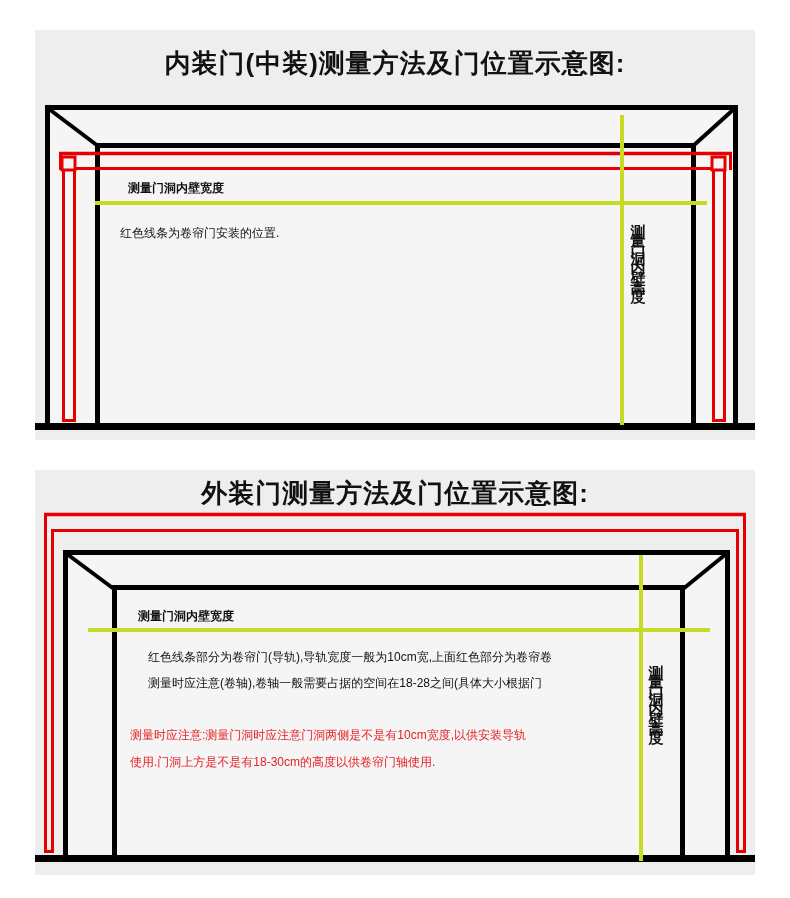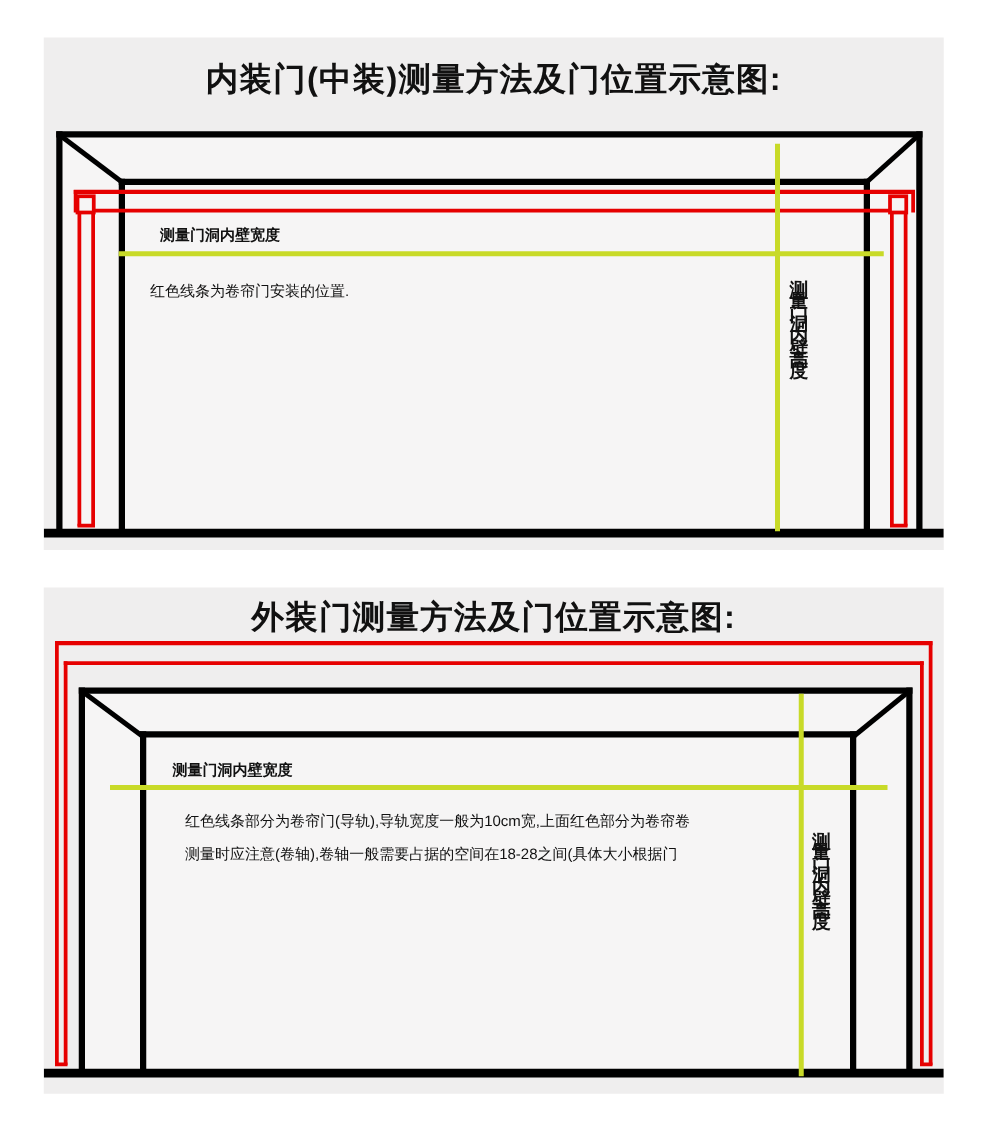--- a/index.html
+++ b/index.html
@@ -101,15 +101,19 @@
       <line x1="53" y1="160" x2="675" y2="160" stroke="var(--yellow-line)" stroke-width="4"></line>
       <line x1="606" y1="85" x2="606" y2="391" stroke="var(--yellow-line)" stroke-width="4"></line>
     </svg>
 
     <div class="measure-label" style="left:103px;top:138px;">测量门洞内壁宽度</div>
     <div class="vtext" style="left:611px;top:183px;">测量门洞内壁高度</div>
     <div class="body-text" style="left:95px;top:174px;width:525px;margin-left:18px;">
         <div>红色线条部分为卷帘门(导轨),导轨宽度一般为10cm宽,上面红色部分为卷帘卷</div>
         <div>测量时应注意(卷轴),卷轴一般需要占据的空间在18-28之间(具体大小根据门</div>
       </div>
+    <div class="body-text red-note" style="left:95px;top:252px;width:525px;">
+        <div>测量时应注意:测量门洞时应注意门洞两侧是不是有10cm宽度,以供安装导轨</div>
+        <div>使用.门洞上方是不是有18-30cm的高度以供卷帘门轴使用.</div>
+      </div>
   </div>
 
 </div>
 
 </body></html>

